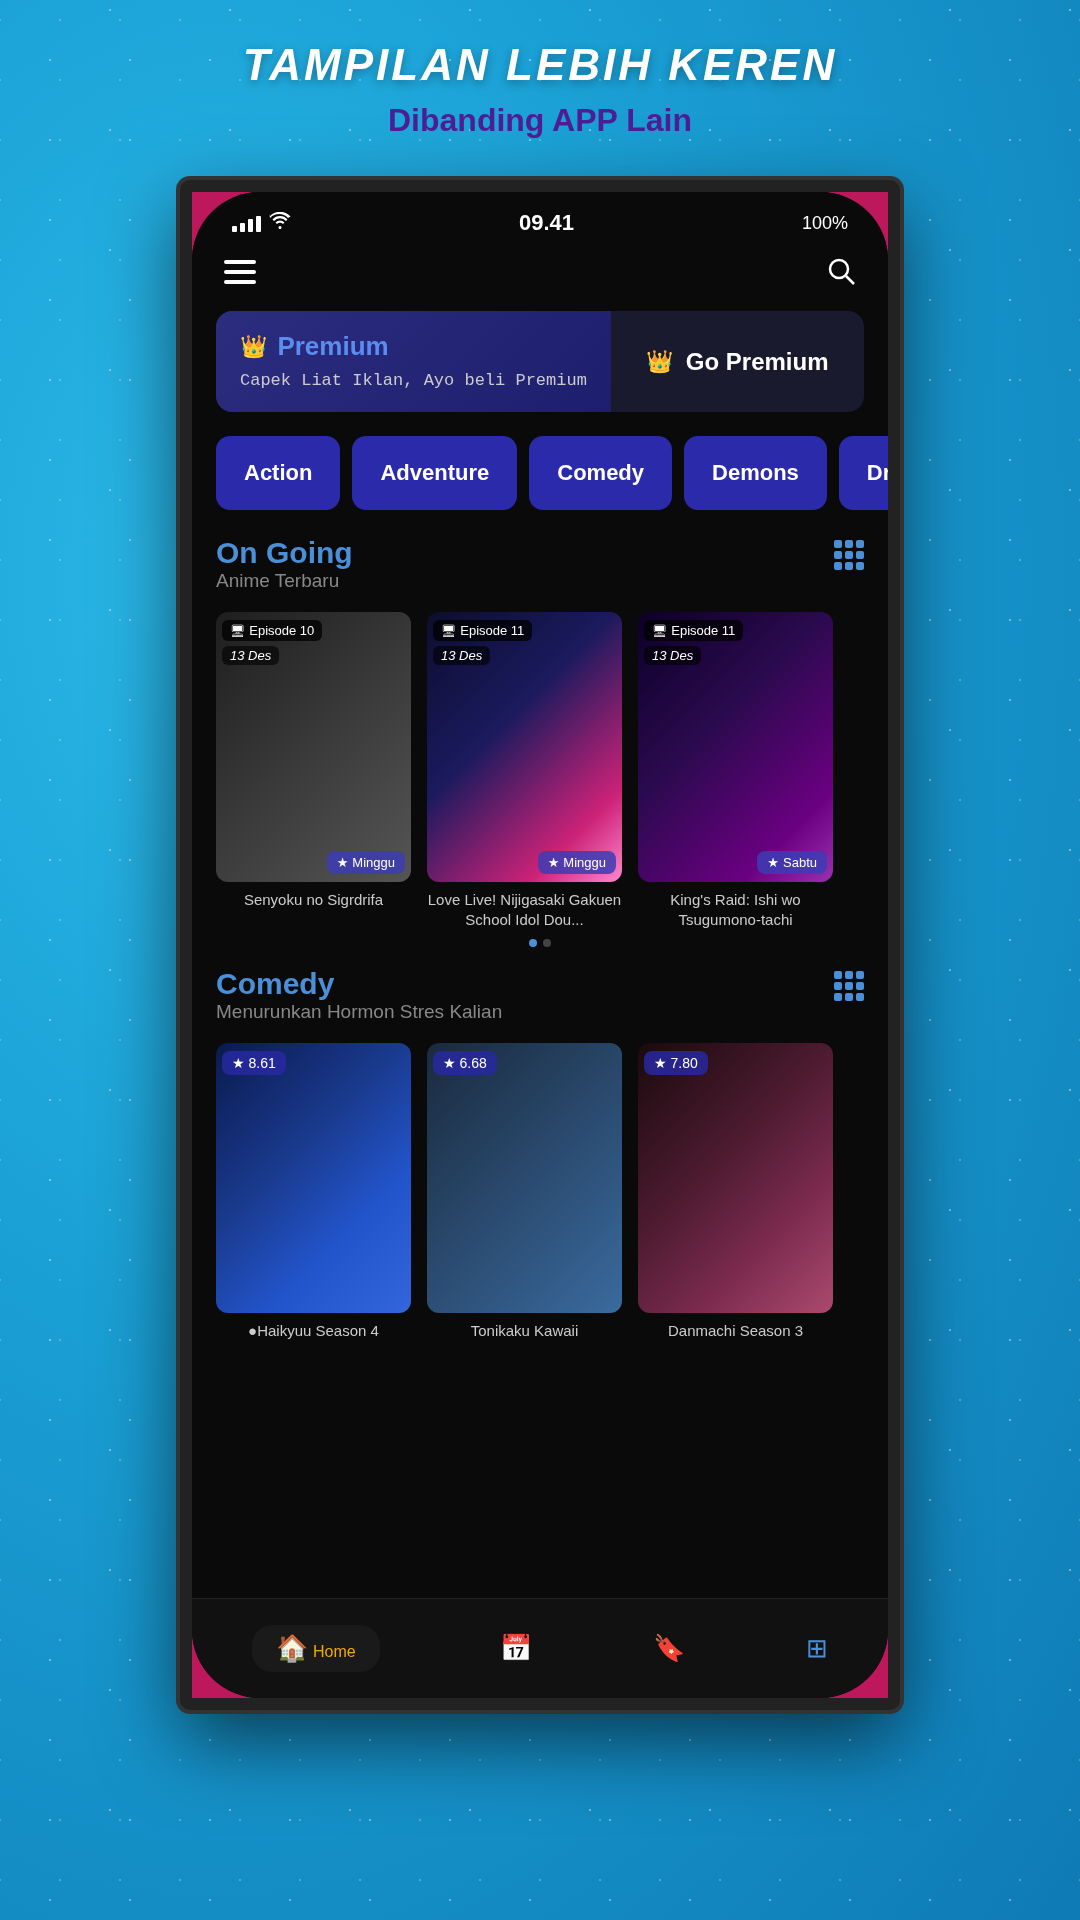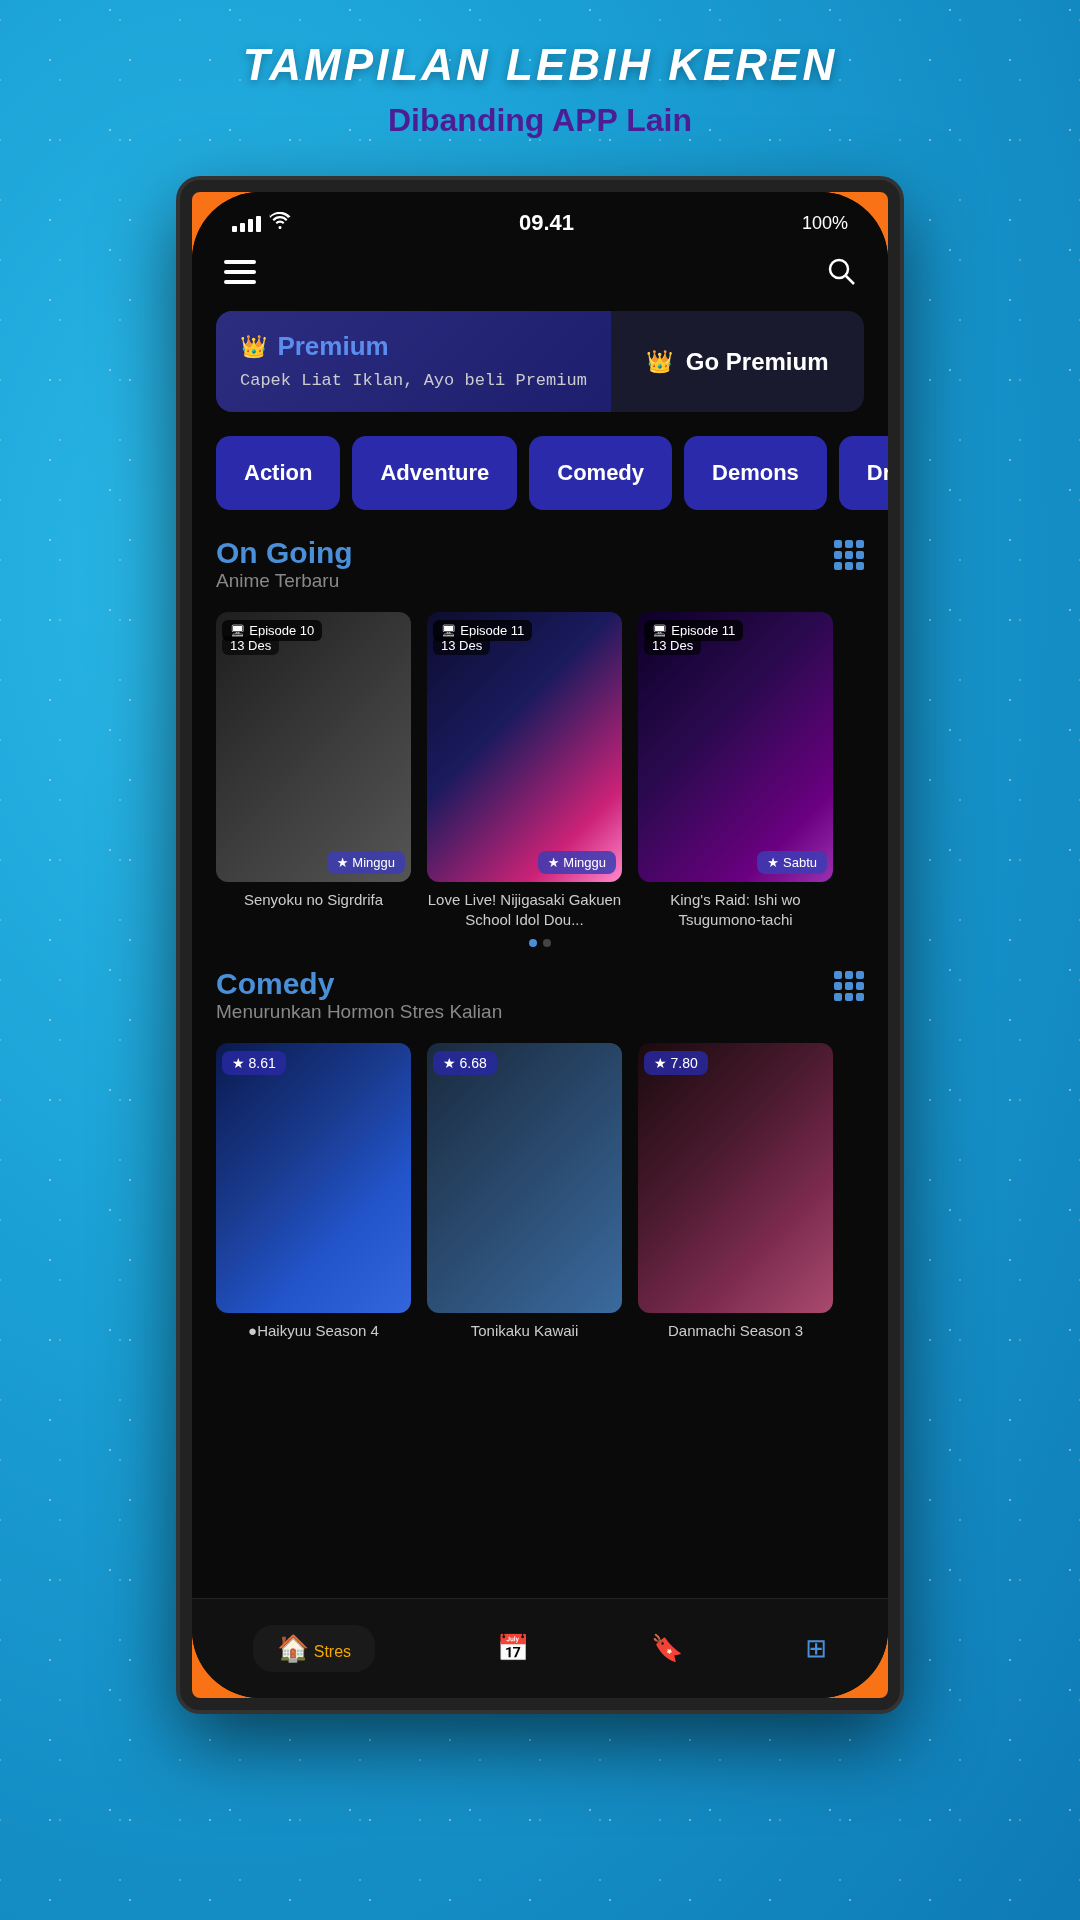--- a/index.html
+++ b/index.html
@@ -57,22 +57,22 @@
     }
 
     
     .phone-frame {
       position: absolute;
       top: 180px;
       left: 50%;
       transform: translateX(-50%);
       width: 720px;
       height: 1530px;
-      background: #f97316;
-      border-radius: 20px;
+      background: #be185d;
+      border-radius: 10px;
       border: 12px solid #222;
       box-shadow: 0 0 0 4px #333, 0 30px 80px rgba(0,0,0,0.6);
       z-index: 5;
       overflow: hidden;
     }
 
     
     .phone-screen {
       position: absolute;
       top: 0; left: 0; right: 0; bottom: 0;
@@ -273,27 +273,28 @@
       color: white;
       font-size: 13px;
       padding: 3px 8px;
       border-radius: 6px;
       display: flex;
       align-items: center;
       gap: 4px;
     }
     .card-date-badge {
       position: absolute;
-      top: 24px;
+      top: 34px;
       left: 6px;
       background: rgba(0,0,0,0.6);
       color: white;
       font-size: 13px;
       padding: 2px 8px;
       border-radius: 6px;
+      font-style: italic;
     }
     .card-day-badge {
       position: absolute;
       bottom: 8px;
       right: 6px;
       background: rgba(60,60,180,0.85);
       color: white;
       font-size: 13px;
       padding: 4px 10px;
       border-radius: 8px;
@@ -573,21 +574,21 @@
       </div>
 
       <div style="height: 110px;"></div>
 
     </div>
 
     <div class="bottom-nav" id="bottom-nav">
     <div class="nav-item active">
       <div class="home-tab-bg">
         <span class="nav-icon" style="color:#f4a800">🏠</span>
-        <span class="nav-label" style="color:#f4a800">Stres</span>
+        <span class="nav-label" style="color:#f4a800">Home</span>
       </div>
     </div>
         <div class="nav-item">
       <span class="nav-icon" style="color:#dd4444">📅</span>
     </div>
         <div class="nav-item">
       <span class="nav-icon" style="color:#44cc44">🔖</span>
     </div>
         <div class="nav-item">
       <span class="nav-icon" style="color:#4a90d9">⊞</span>

